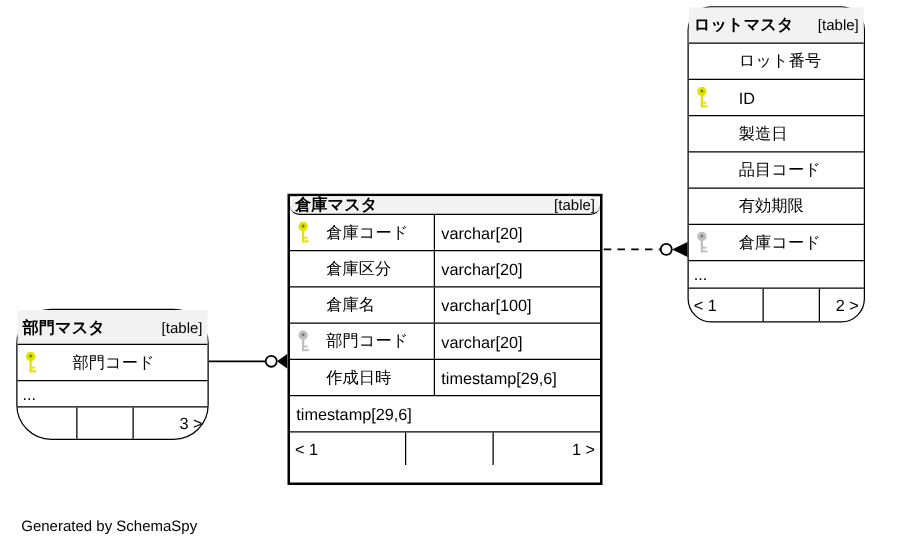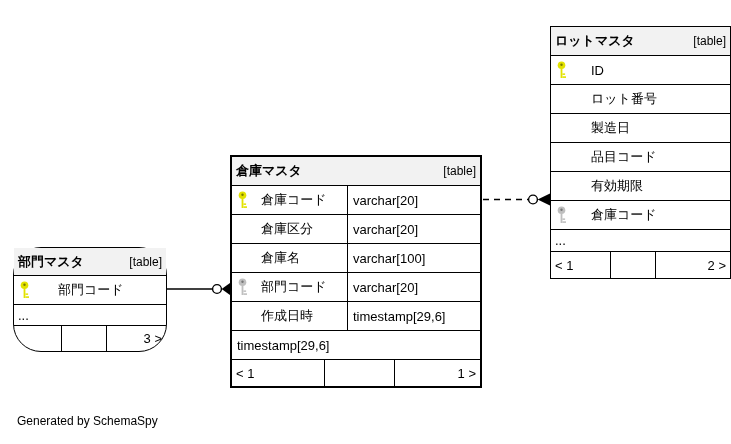--- a/index.html
+++ b/index.html
@@ -33,32 +33,32 @@
   .t-bumon .row{height:29px;}
   .t-bumon .col-name{padding-left:44px;}
   .t-bumon .trunc{height:21px;}
   .t-bumon .pager{height:25px;}
   .t-bumon .pager span:nth-child(1){width:47px;}
   .t-bumon .pager span:nth-child(2){width:45px;}
   .t-bumon .pager span:nth-child(3){flex:1;}
 
   
   .t-souko{left:230px;top:155px;width:252px;height:233px;}
-  .t-souko .hdr{height:29px;}
+  .t-souko .hdr{height:15px;border-radius:13px;}
   .t-souko .row{height:29px;}
   .t-souko .col-name{width:116px;align-self:stretch;display:flex;align-items:center;
                      border-right:1px solid #000;padding-left:29px;box-sizing:border-box;}
   .t-souko .col-type{padding-left:5px;}
   .t-souko .pager{height:26px;}
   .t-souko .pager span:nth-child(1){width:92px;}
   .t-souko .pager span:nth-child(2){width:70px;}
   .t-souko .pager span:nth-child(3){flex:1;}
 
   
-  .t-lot{left:550px;top:26px;width:181px;height:253px;}
+  .t-lot{left:550px;top:5px;width:142px;height:253px;border-radius:19px;}
   .t-lot .hdr{height:29px;}
   .t-lot .row{height:29px;}
   .t-lot .col-name{padding-left:40px;}
   .t-lot .trunc{height:22px;}
   .t-lot .pager{height:26px;}
   .t-lot .pager span:nth-child(1){width:59px;}
   .t-lot .pager span:nth-child(2){width:45px;}
   .t-lot .pager span:nth-child(3){flex:1;}
 
   .note{position:absolute;left:17px;top:414px;font-size:12px;}
@@ -152,33 +152,33 @@
         <span class="p-mid"></span>
         <span class="p-right">1 &gt;</span>
       </div>
     </div>
   <div class="tbl t-lot">
       <div class="hdr">
         <span class="title">ロットマスタ</span>
         <span class="tag">[table]</span>
       </div>
       <div class="row">
+        <span class="col-name">ロット番号</span>
+      </div>
+      <div class="row">
         <span class="keyslot"><svg width="11" height="18" viewBox="0 0 11 18">
             <circle cx="5.5" cy="4.2" r="3.8" fill="#e2e200"></circle>
             <circle cx="5.5" cy="3.8" r="1.2" fill="#7c7c00"></circle>
             <rect x="4.6" y="7.4" width="1.8" height="9.6" fill="#e2e200"></rect>
             <rect x="6.4" y="12.4" width="2.7" height="1.5" fill="#e2e200"></rect>
             <rect x="6.4" y="15.3" width="3.6" height="1.6" fill="#e2e200"></rect>
           </svg></span>
         <span class="col-name">ID</span>
       </div>
       <div class="row">
-        <span class="col-name">ロット番号</span>
-      </div>
-      <div class="row">
         <span class="col-name">製造日</span>
       </div>
       <div class="row">
         <span class="col-name">品目コード</span>
       </div>
       <div class="row">
         <span class="col-name">有効期限</span>
       </div>
       <div class="row">
         <span class="keyslot"><svg width="11" height="18" viewBox="0 0 11 18">

